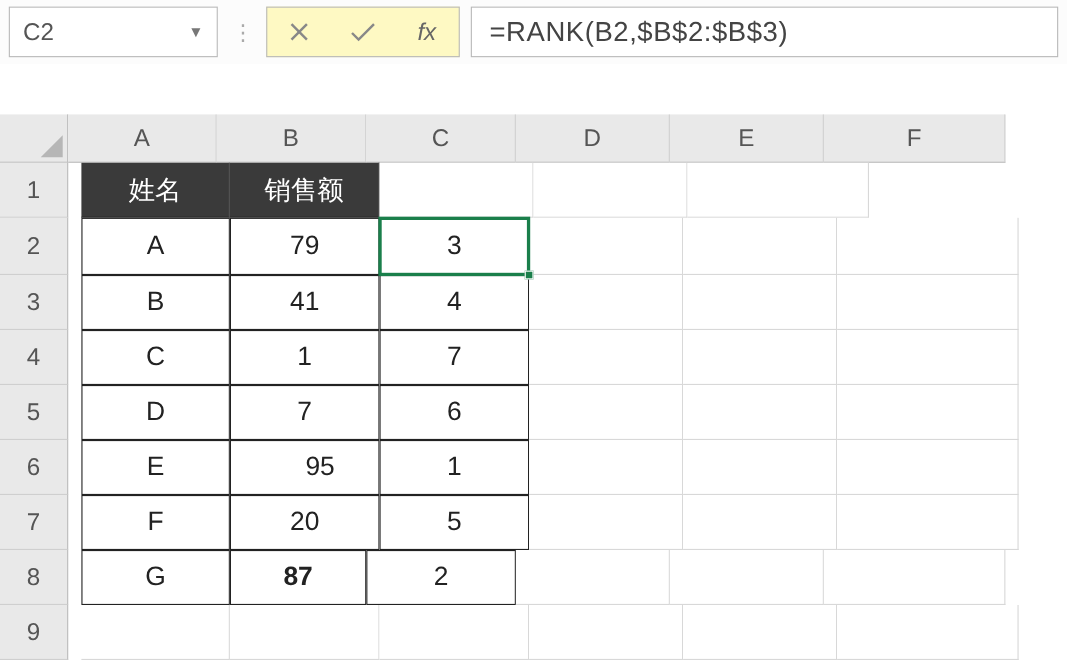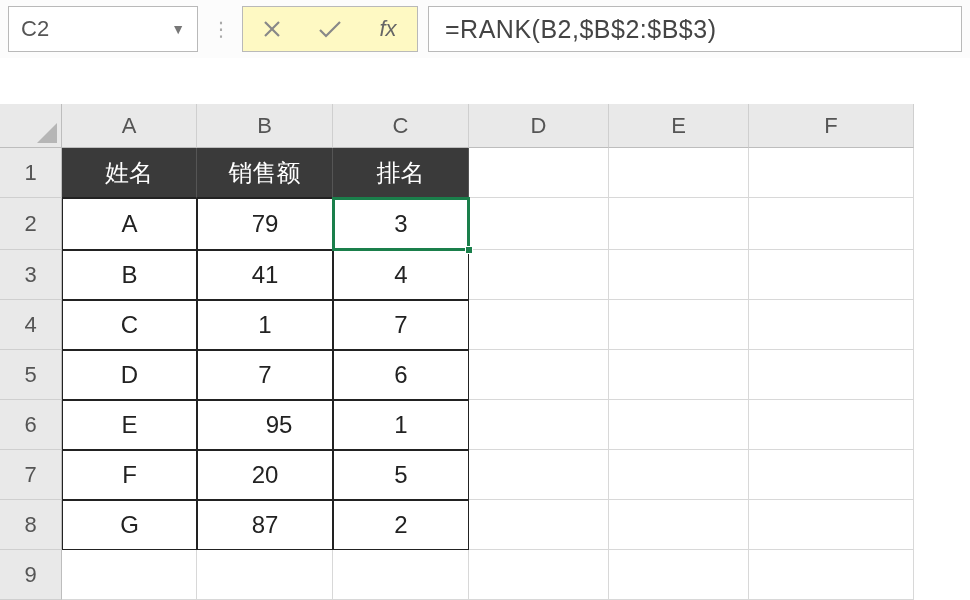--- a/index.html
+++ b/index.html
@@ -120,21 +120,21 @@
       border-right: 1px solid #bdbdbd;
       border-bottom: 1px solid #cfcfcf;
       display: flex;
       align-items: center;
       justify-content: center;
       font-size: 22px;
       color: #555;
     }
     .cells {
       position: absolute;
-      left: 62px; top: 44px; text-align: center;
+      left: 74px; top: 44px; text-align: center;
     }
     .crow { display: flex; }
     .cell {
       border-right: 1px solid #d8d8d8;
       border-bottom: 1px solid #d8d8d8;
       background: #fff;
       display: flex;
       align-items: center;
       justify-content: center;
       font-size: 24px;
@@ -216,21 +216,20 @@
       <div class="row-h" style="height: 50px;">5</div>
       <div class="row-h" style="height: 50px;">6</div>
       <div class="row-h" style="height: 50px;">7</div>
       <div class="row-h" style="height: 50px;">8</div>
       <div class="row-h" style="height: 50px;">9</div>
     </div>
   <div class="cells" id="cells">
       <div class="crow">
         <div class="cell thead" style="width: 135px; height: 50px;">姓名</div>
         <div class="cell thead" style="width: 136px; height: 50px;">销售额</div>
-        <div class="cell thead" style="width: 136px; height: 50px;">排名</div>
         <div class="cell" style="width: 140px; height: 50px;"></div>
         <div class="cell" style="width: 140px; height: 50px;"></div>
         <div class="cell" style="width: 165px; height: 50px;"></div>
       </div>
       <div class="crow">
         <div class="cell bordered" style="width: 135px; height: 52px;">A</div>
         <div class="cell bordered" style="width: 136px; height: 52px;">79</div>
         <div class="cell bordered selected-cell" style="width: 136px; height: 52px;">3<div class="fill-handle"></div></div>
         <div class="cell" style="width: 140px; height: 52px;"></div>
         <div class="cell" style="width: 140px; height: 52px;"></div>
@@ -271,21 +270,21 @@
       <div class="crow">
         <div class="cell bordered" style="width: 135px; height: 50px;">F</div>
         <div class="cell bordered" style="width: 136px; height: 50px;">20</div>
         <div class="cell bordered" style="width: 136px; height: 50px;">5</div>
         <div class="cell" style="width: 140px; height: 50px;"></div>
         <div class="cell" style="width: 140px; height: 50px;"></div>
         <div class="cell" style="width: 165px; height: 50px;"></div>
       </div>
       <div class="crow">
         <div class="cell bordered" style="width: 135px; height: 50px;">G</div>
-        <div class="cell bordered" style="width: 136px; height: 50px;">87</div>
+        <div class="cell bordered" style="width: 124px; height: 50px; font-weight: bold;">87</div>
         <div class="cell bordered" style="width: 136px; height: 50px;">2</div>
         <div class="cell" style="width: 140px; height: 50px;"></div>
         <div class="cell" style="width: 140px; height: 50px;"></div>
         <div class="cell" style="width: 165px; height: 50px;"></div>
       </div>
       <div class="crow">
         <div class="cell" style="width: 135px; height: 50px;"></div>
         <div class="cell" style="width: 136px; height: 50px;"></div>
         <div class="cell" style="width: 136px; height: 50px;"></div>
         <div class="cell" style="width: 140px; height: 50px;"></div>

